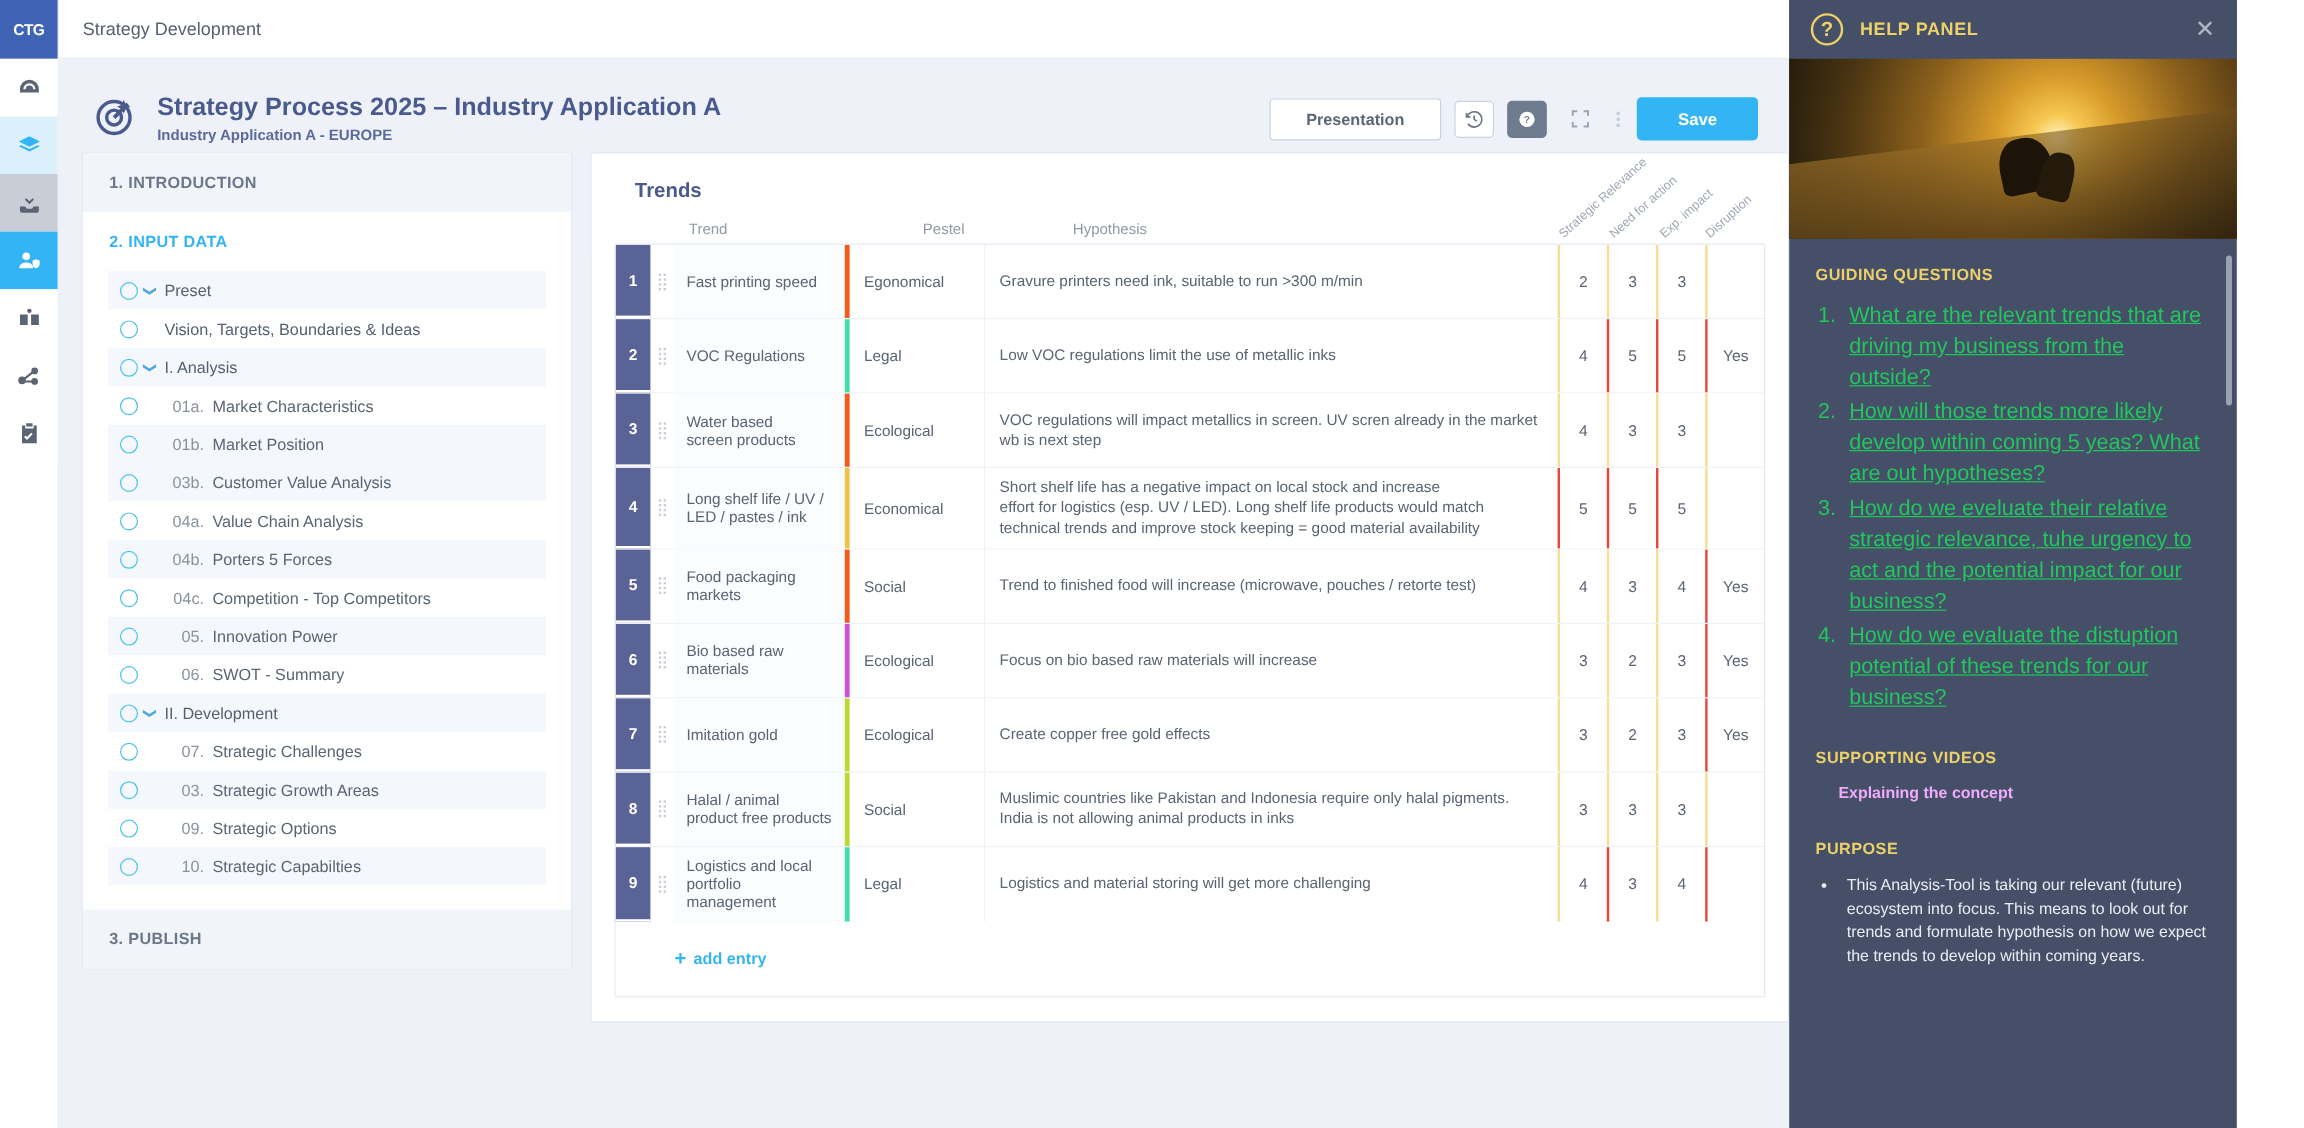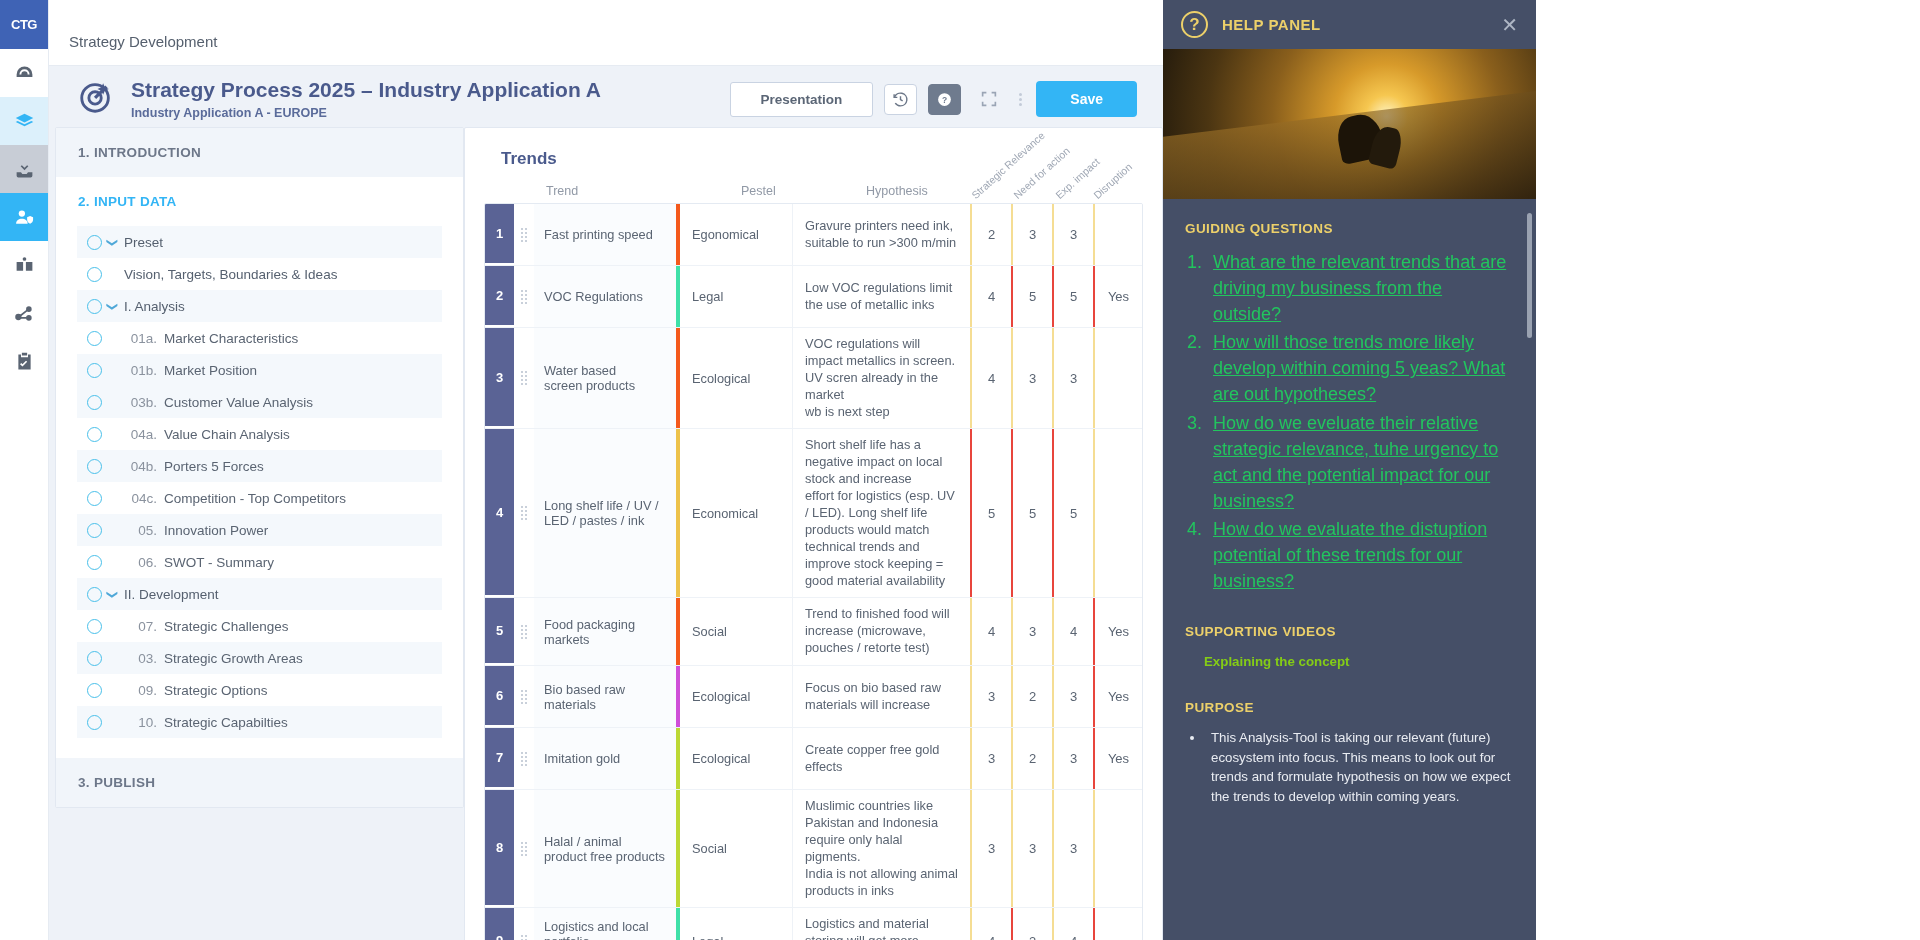--- a/index.html
+++ b/index.html
@@ -1,21 +1,21 @@
 <!DOCTYPE html>
 <html><head>
 <meta charset="utf-8">
 <style>
   * { box-sizing: border-box; margin: 0; padding: 0; }
   html, body {
     width: 1920px; height: 940px;
     font-family: "Liberation Sans", sans-serif;
     background: #ffffff; overflow: hidden;
   }
-  .app { position: relative; width: 1536px; height: 940px; display: flex; }
+  .app { position: relative; width: 1864px; height: 940px; display: flex; }
 
   
   .rail {
     width: 49px; background: #ffffff; flex: 0 0 49px;
     display: flex; flex-direction: column; align-items: stretch;
     border-right: 1px solid #e6ebf2;
   }
   .rail-logo {
     height: 49px; background: #3f63b5; color: #fff;
     display: flex; align-items: center; justify-content: center;
@@ -26,21 +26,21 @@
     cursor: pointer;
   }
   .rail-item svg { width: 21px; height: 21px; }
   .rail-item.dim { background: #fff; }
   .rail-item.light { background: #dcf0fb; }
   .rail-item.grey { background: #c8cdd6; }
   .rail-item.active { background: #33b5f5; }
 
   
   .topbar {
-    position: absolute; left: 49px; top: 17px; right: 0; height: 49px;
+    position: absolute; left: 49px; top: 0; right: 0; height: 49px;
     background: #ffffff; border-bottom: 1px solid #e6ebf2;
     display: flex; align-items: center; z-index: 20;
   }
   .topbar-title {
     margin-left: 20px; font-size: 15px; color: #56606e; font-weight: normal;
   }
   .topbar-right {
     margin-left: auto; display: flex; align-items: center; gap: 18px;
     padding-right: 18px;
   }
@@ -84,21 +84,21 @@
   }
   .icon-btn.filled { background: #6f7b8e; border-color: #6f7b8e; color: #fff; }
   .icon-btn.plain { border-color: transparent; background: transparent; }
   .dots { display: flex; flex-direction: column; gap: 2px; margin: 0 3px; }
   .dots i { width: 3px; height: 3px; background: #c3cbd8; border-radius: 50%; display:block; }
   .btn-save {
     background: #33b5f5; color: #fff; border: none; border-radius: 4px;
     font-size: 14px; font-weight: bold; padding: 10px 34px; cursor: pointer;
   }
 
-  .content { display: flex; padding: 0 0 0 6px; }
+  .content { display: flex; padding: 0 0 0 19px; gap: 15px; }
 
   
   .nav {
     width: 409px; flex: 0 0 409px; background: #ffffff;
     border: 1px solid #e2e8f1; border-radius: 2px; overflow: hidden;
     align-self: flex-start;
   }
   .nav-section {
     padding: 17px 0 17px 22px; font-size: 13.5px; font-weight: bold;
     letter-spacing: 0.3px;
@@ -241,21 +241,21 @@
   .help-h.sp { margin-top: 30px; }
   ol.help-ol { margin: 0 0 0 22px; padding: 0; }
   ol.help-ol li {
     color: #22c55e; font-size: 18px; line-height: 1.45; margin-bottom: 2px;
     padding-left: 6px;
     text-decoration: underline;
   }
   ul.help-ul { margin: 0 0 0 20px; padding: 0; }
   ul.help-ul li { color: #e9ecf2; font-size: 13.3px; line-height: 1.47; padding-left: 6px; }
   .vid-link {
-    color: #84cc16; font-size: 13.3px; font-weight: bold; margin-left: 19px;
+    color: #f0abfc; font-size: 13.3px; font-weight: bold; margin-left: 19px;
     cursor: pointer; display: inline-block;
   }
   .help-scroll {
     position: absolute; right: 4px; top: 14px; width: 5px; height: 125px;
     background: #9aa2b1; border-radius: 3px;
   }
 </style>
 </head>
 <body>
 

